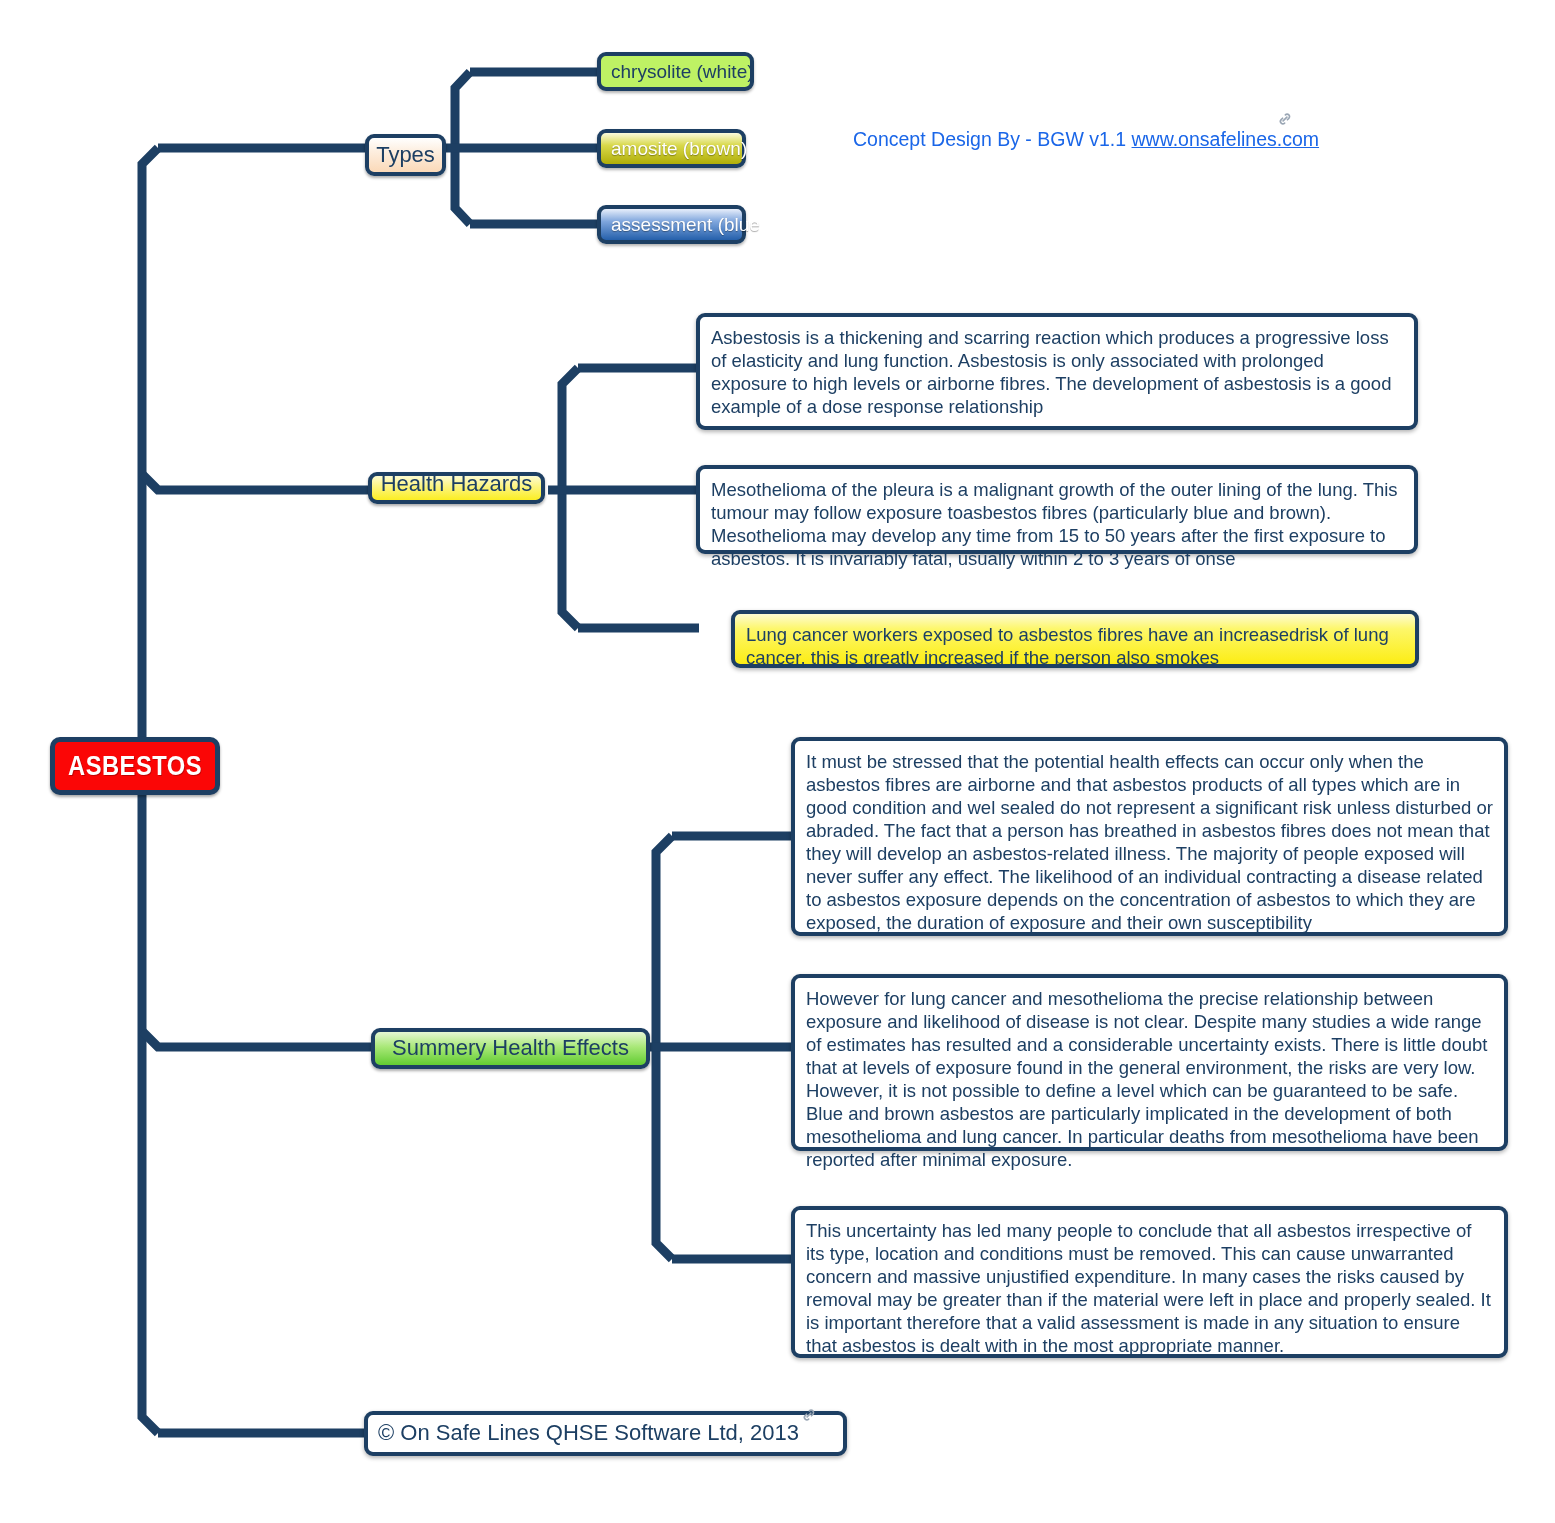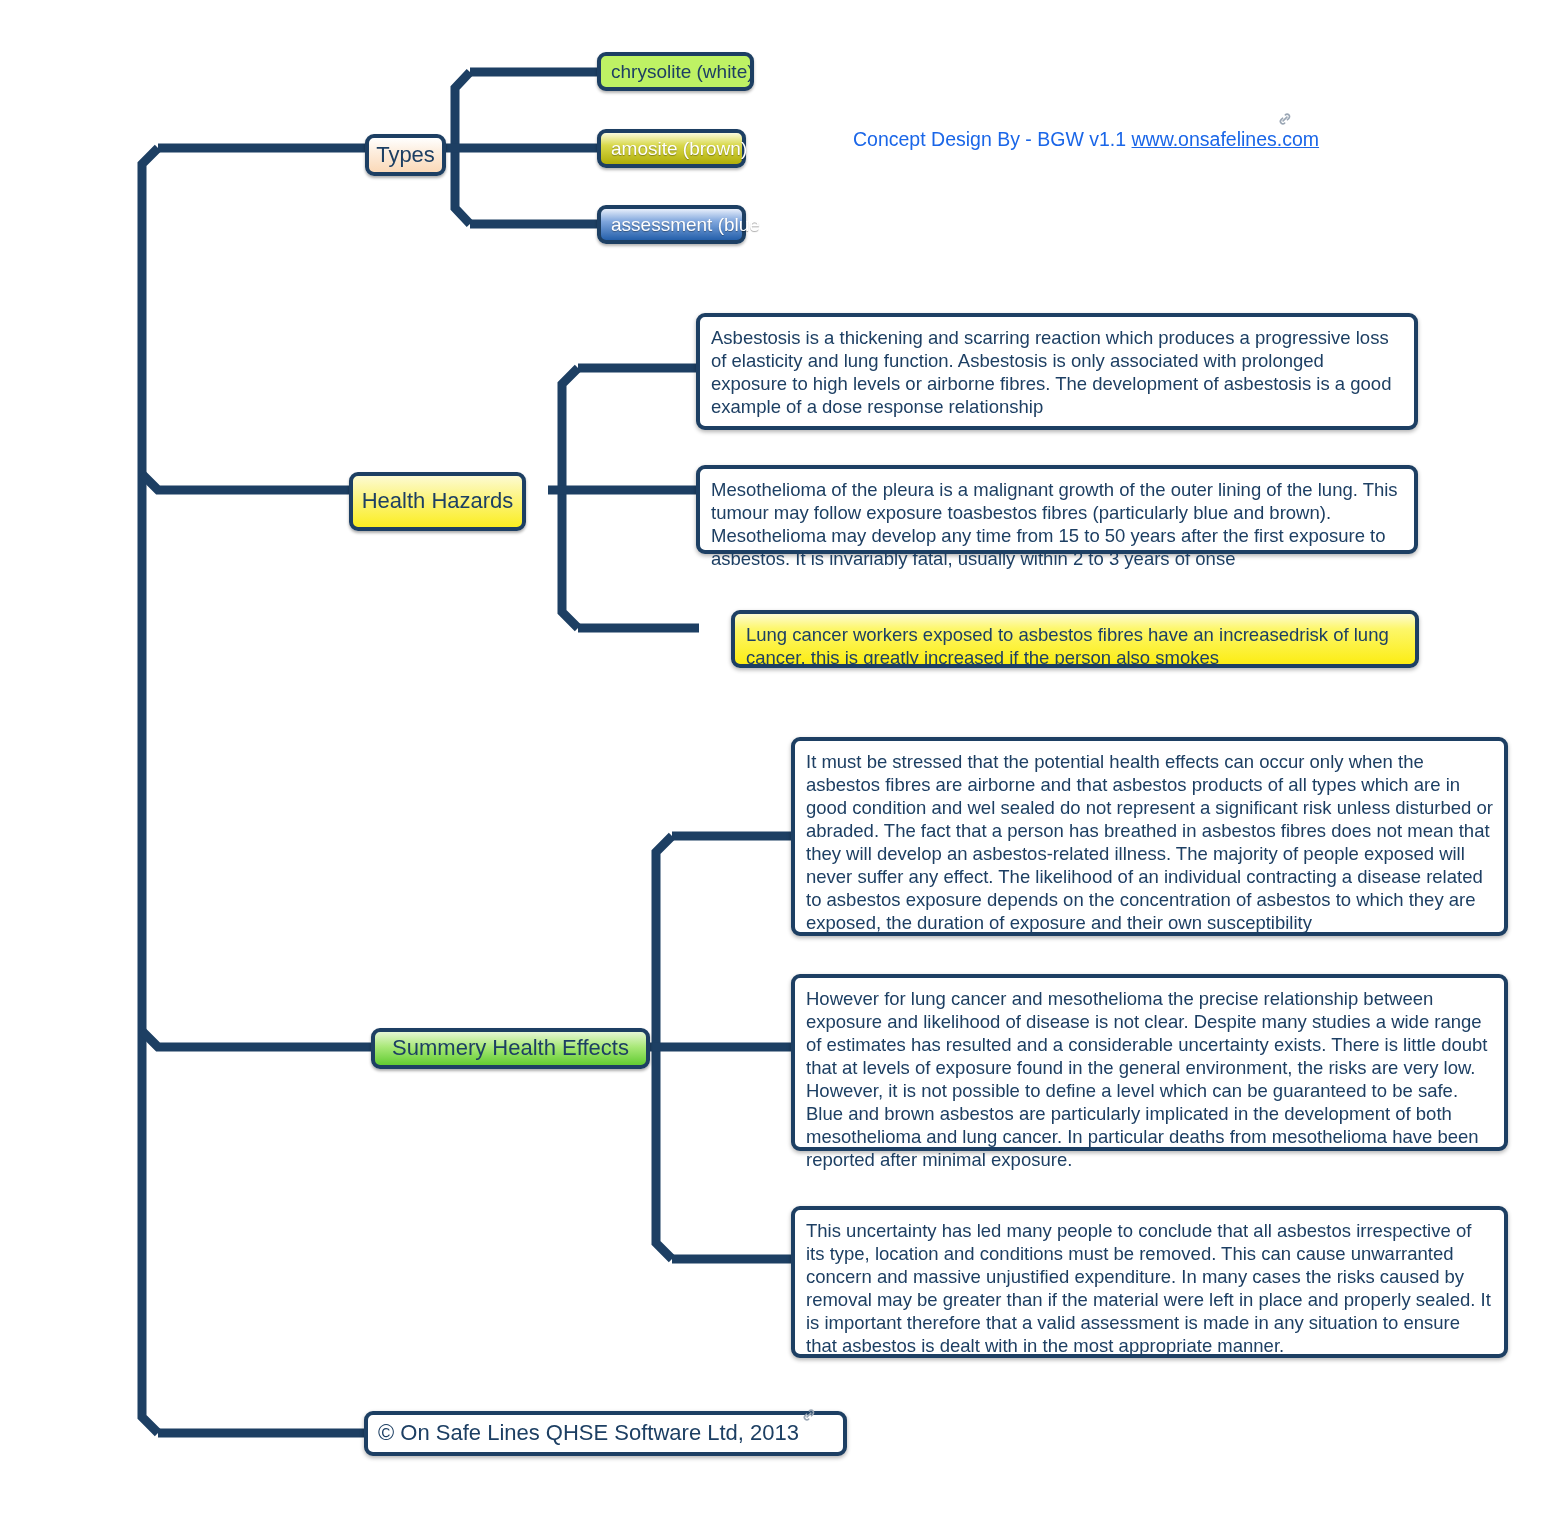--- a/index.html
+++ b/index.html
@@ -186,38 +186,41 @@
     <span>Concept Design By - BGW v1.1 </span><a class="credit-url" href="#">www.onsafelines.com</a>
   </div>
   <svg class="link-icon" style="left:1276px; top:110px;" viewBox="0 0 24 24">
     <g stroke="#9aa6b4" stroke-width="2.2" fill="none" stroke-linecap="round">
       <path d="M9.5 14.5 L14.5 9.5"></path>
       <path d="M12.5 6.5 a3.2 3.2 0 0 1 4.6 4.6 l-1.9 1.9"></path>
       <path d="M11.5 17.5 a3.2 3.2 0 0 1 -4.6 -4.6 l1.9 -1.9"></path>
     </g>
   </svg>
 
+  <div class="node root-node" style="left:50px; top:737px; width:170px; height:58px;">
+    <span class="root-label">ASBESTOS</span>
+  </div>
 
   <div class="node pill pill-types" style="left:365px; top:134px; width:81px; height:42px;">
     <span class="pill-label">Types</span>
   </div>
 
   <div class="node chip chip-white" style="left:597px; top:52px; width:157px; height:39px;">
     <span class="chip-label">chrysolite (white)</span>
   </div>
 
   <div class="node chip chip-amosite" style="left:597px; top:129px; width:149px; height:39px;">
     <span class="chip-label">amosite (brown)</span>
   </div>
 
   <div class="node chip chip-crocidolite" style="left:597px; top:205px; width:149px; height:39px;">
     <span class="chip-label">assessment (blue</span>
   </div>
 
-  <div class="node pill pill-hazards" style="left:349px; top:472px; width:177px; height:59px;">
+  <div class="node pill pill-hazards" style="left:368px; top:472px; width:177px; height:32px;align-items:flex-end;">
     <span class="pill-label">Health Hazards</span>
   </div>
 
   <div class="node panel" style="left:696px; top:313px; width:722px; height:117px;">
     <span class="panel-text">Asbestosis is a thickening and scarring reaction which produces a progressive loss of elasticity and lung function. Asbestosis is only associated with prolonged exposure to high levels or airborne fibres. The development of asbestosis is a good example of a dose response relationship</span>
   </div>
 
   <div class="node panel" style="left:696px; top:465px; width:722px; height:89px;">
     <span class="panel-text">Mesothelioma of the pleura is a malignant growth of the outer lining of the lung. This tumour may follow exposure toasbestos fibres (particularly blue and brown). Mesothelioma may develop any time from 15 to 50 years after the first exposure to asbestos. It is invariably fatal, usually within 2 to 3 years of onse</span>
   </div>

